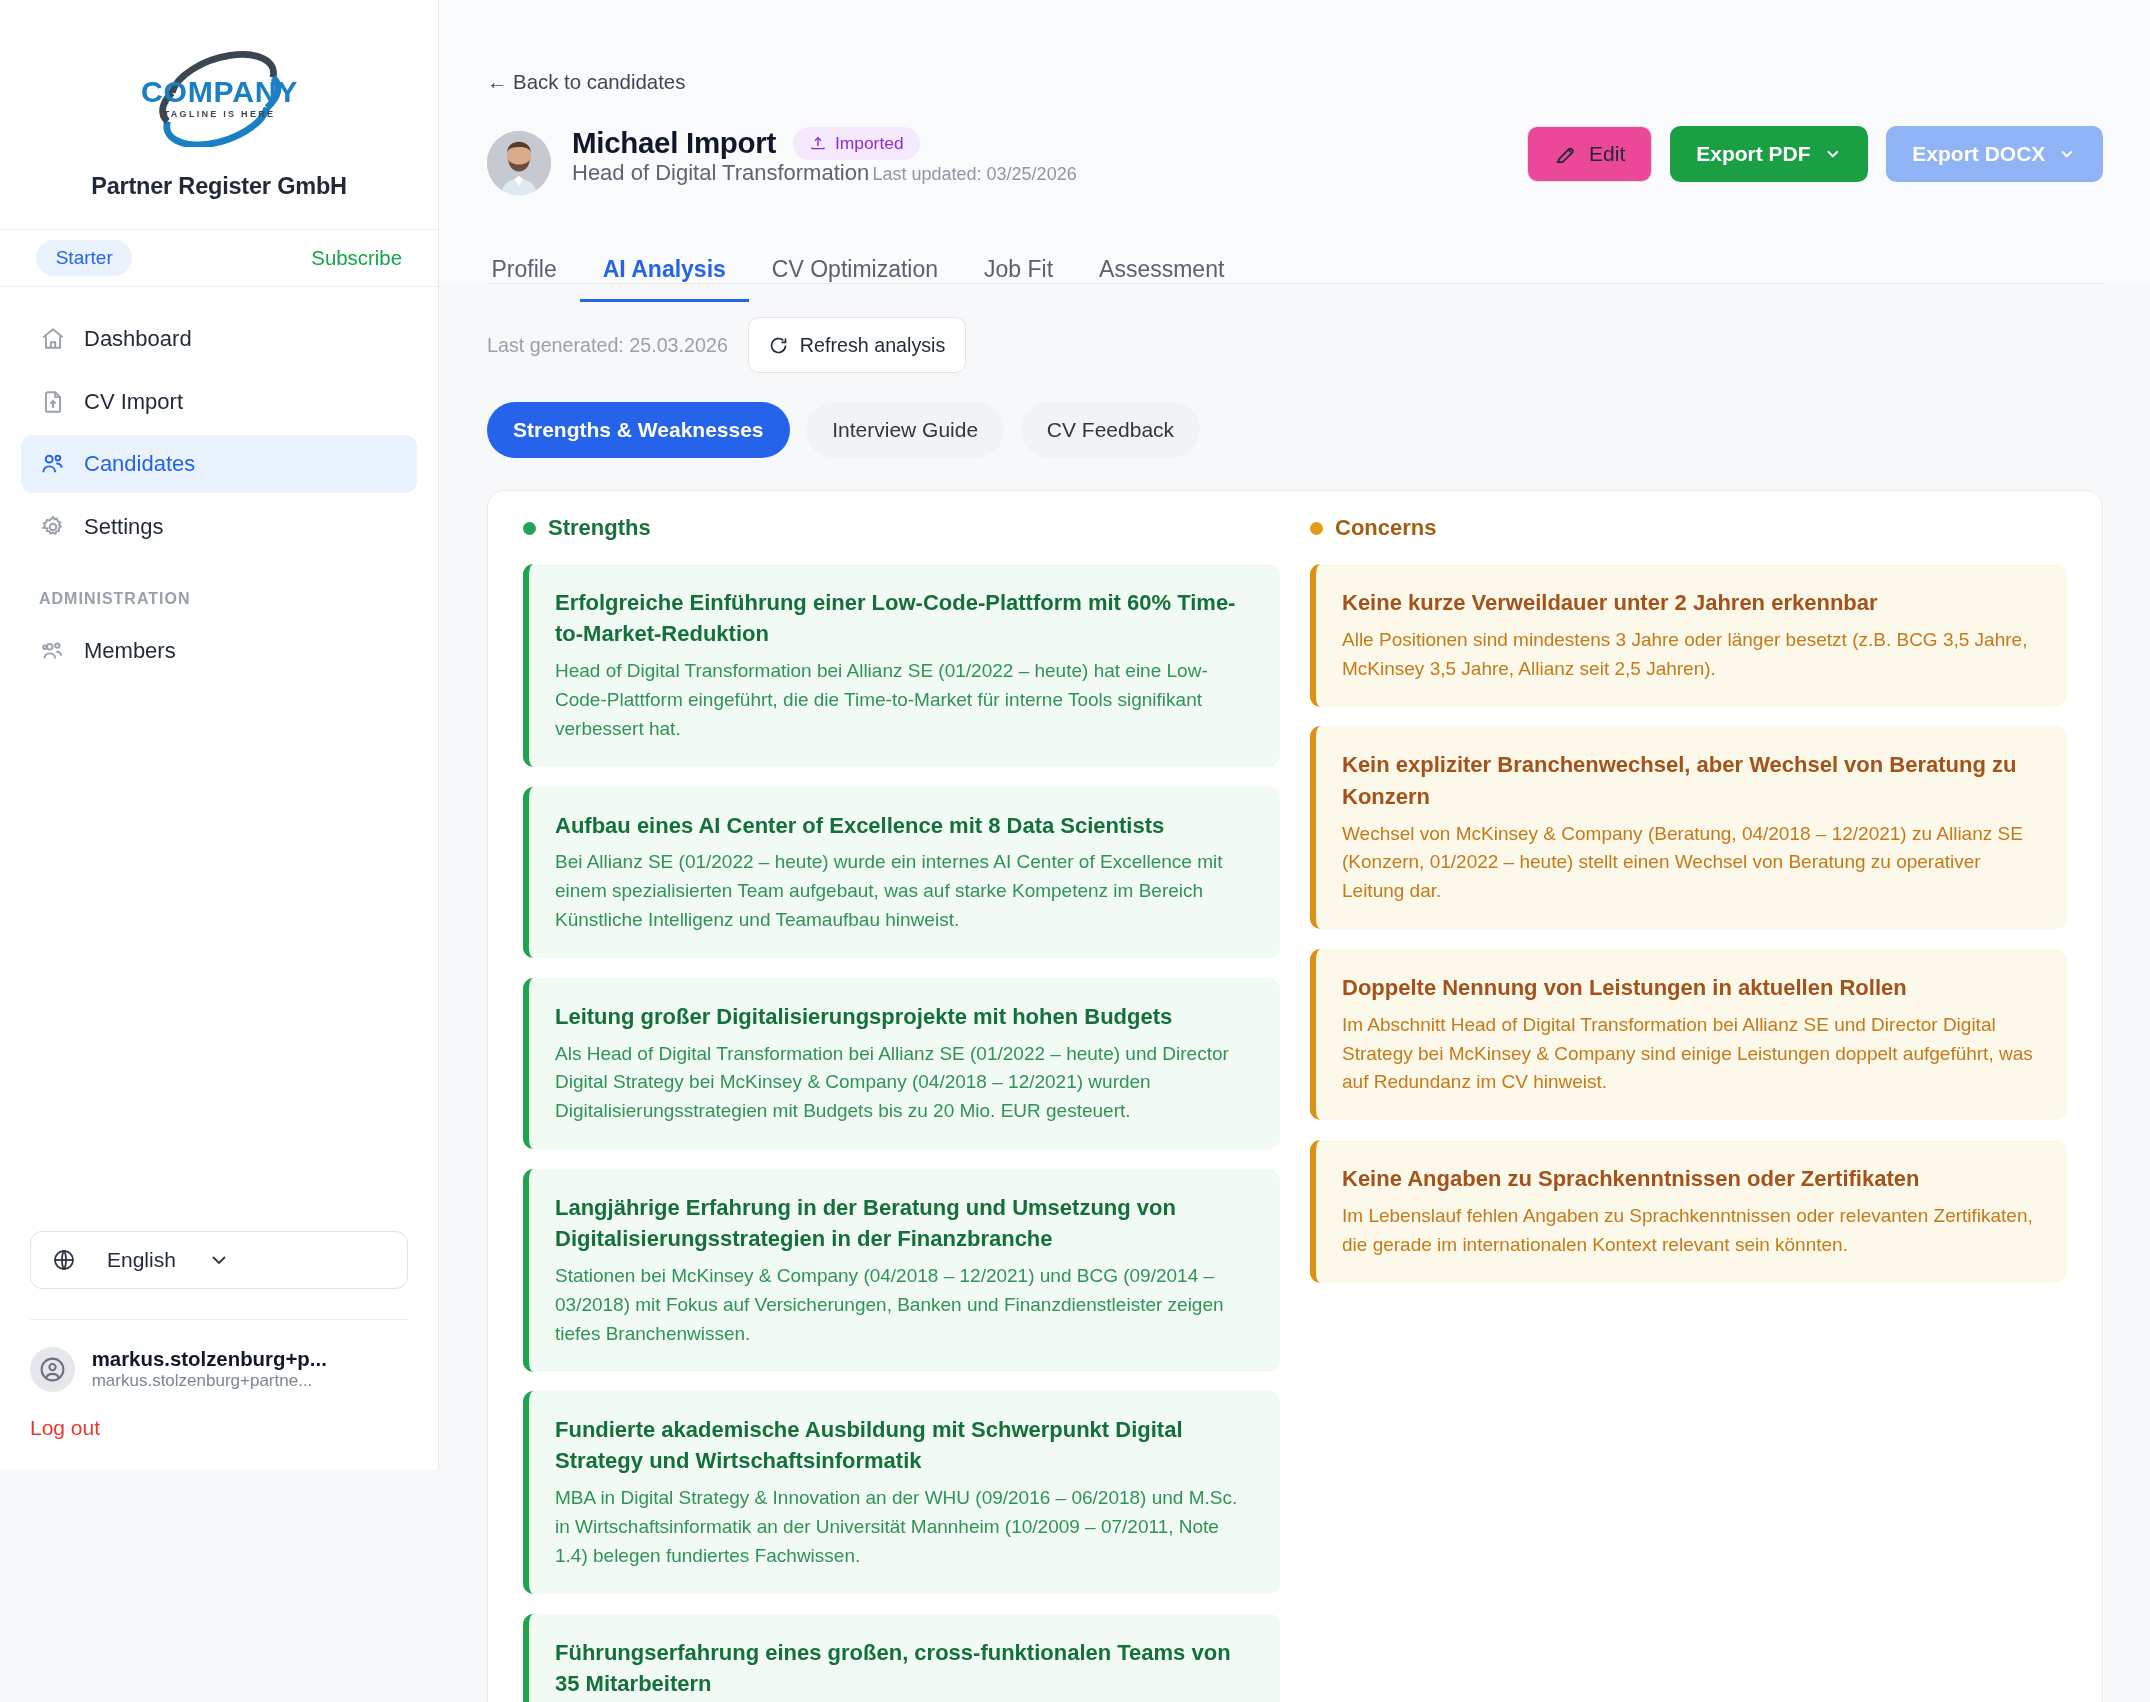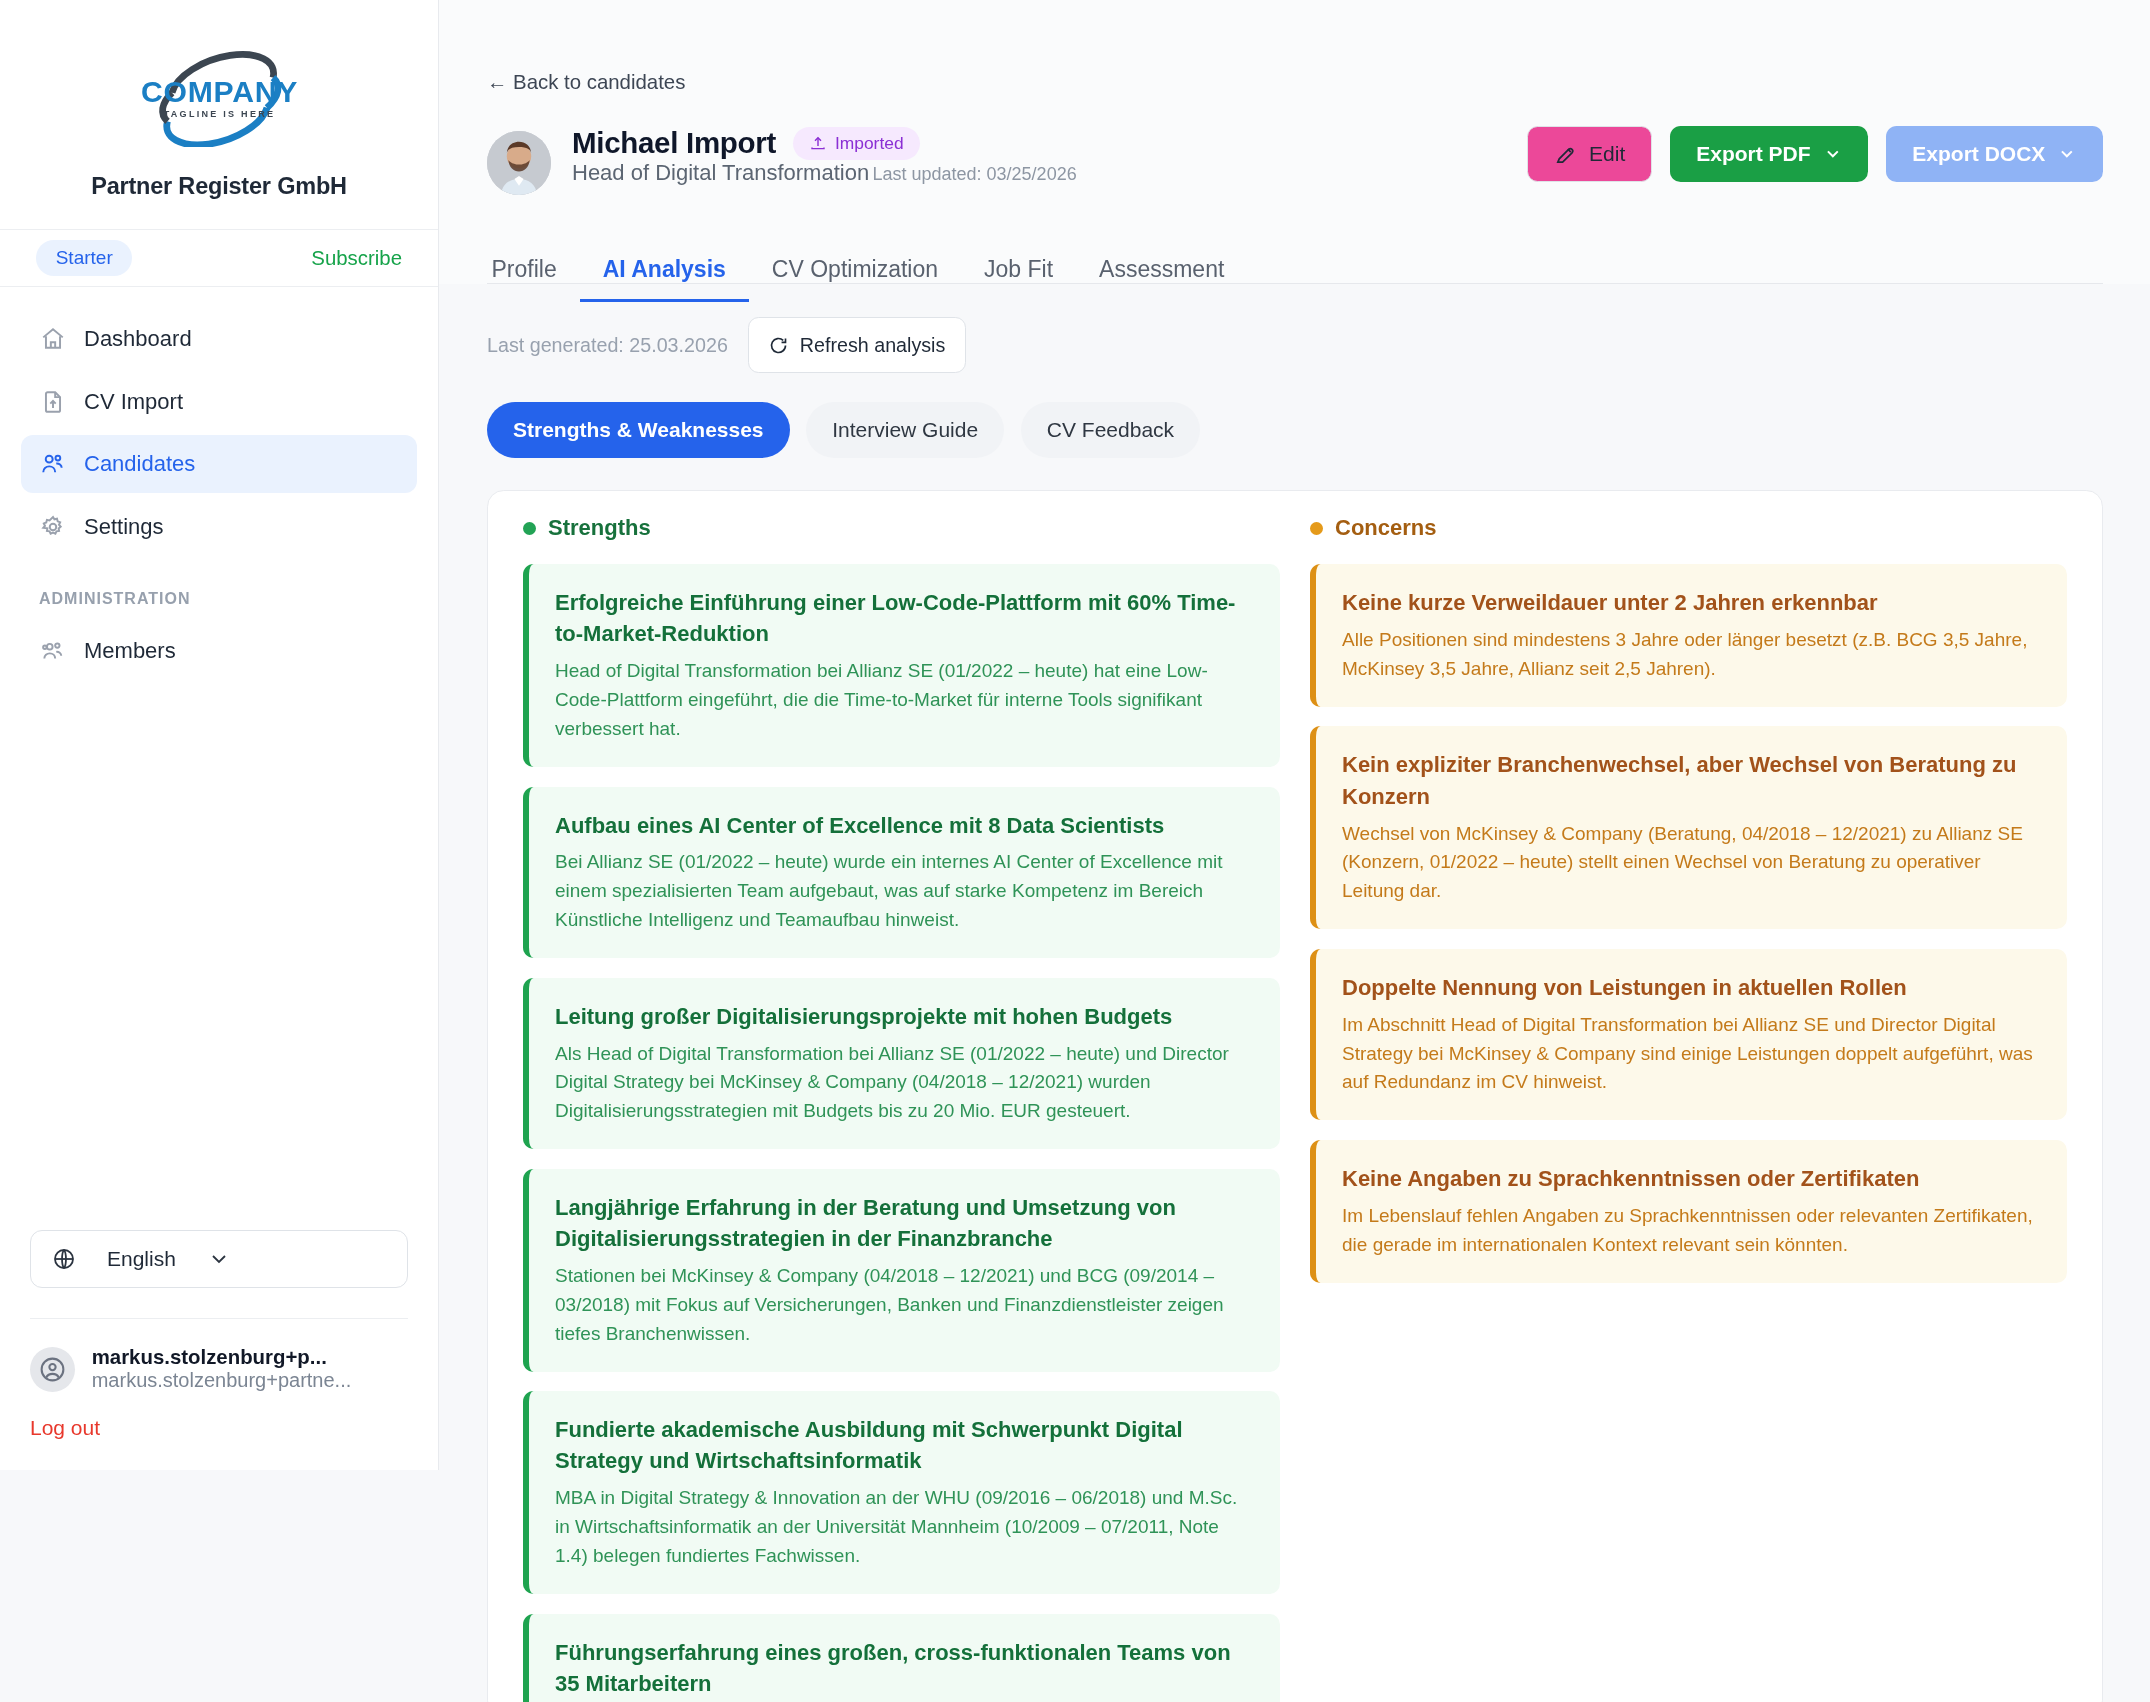--- a/index.html
+++ b/index.html
@@ -61,21 +61,21 @@
   .chev { width: 19.7px; height: 19.7px; stroke: #4b5563; fill:none; stroke-width: 2.2; }
   .acct-divider { border-top: 1.5px solid #eceef1; margin-bottom: 27px; }
   .acct { display: flex; align-items: center; gap: 16.7px; margin-bottom: 24px; }
   .acct-avatar {
     width: 45px; height: 45px; border-radius: 50%; background: #e5e7eb;
     flex: 0 0 45px; display: flex; align-items: center; justify-content: center;
   }
   .acct-avatar svg { width: 29px; height: 29px; stroke: #6b7280; fill: none; stroke-width: 1.7; }
   .acct-text { overflow: hidden; }
   .acct-name { font-size: 20.4px; font-weight: 700; color: #111827; white-space: nowrap; }
-  .acct-mail { font-size: 20px; color: #7b8593; white-space: nowrap; margin-top: 3px; }
+  .acct-mail { font-size: 17px; color: #7b8593; white-space: nowrap; margin-top: 3px; }
   .logout { color: #e8382c; font-size: 21px; cursor: pointer; }
 
   
   .main { flex: 1; height: 1702px; background: #f7f8fa; overflow: hidden; }
   .main-head { background: #fafbfc; padding: 71px 48px 0; }
   .back-link { font-size: 20.4px; color: #3d4654; cursor: pointer; display:inline-block; }
 
   .cand-row { display: flex; align-items: flex-start; margin-top: 32px; }
   .cand-left { display: flex; gap: 21px; align-items: flex-start; }
   .cand-photo {

